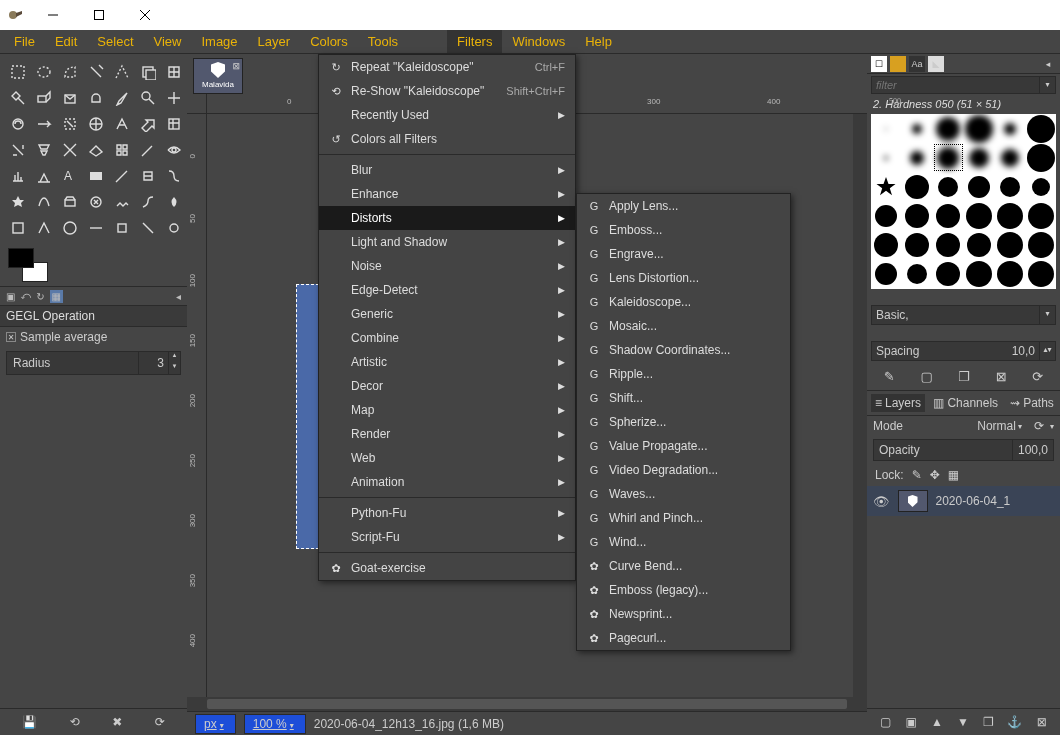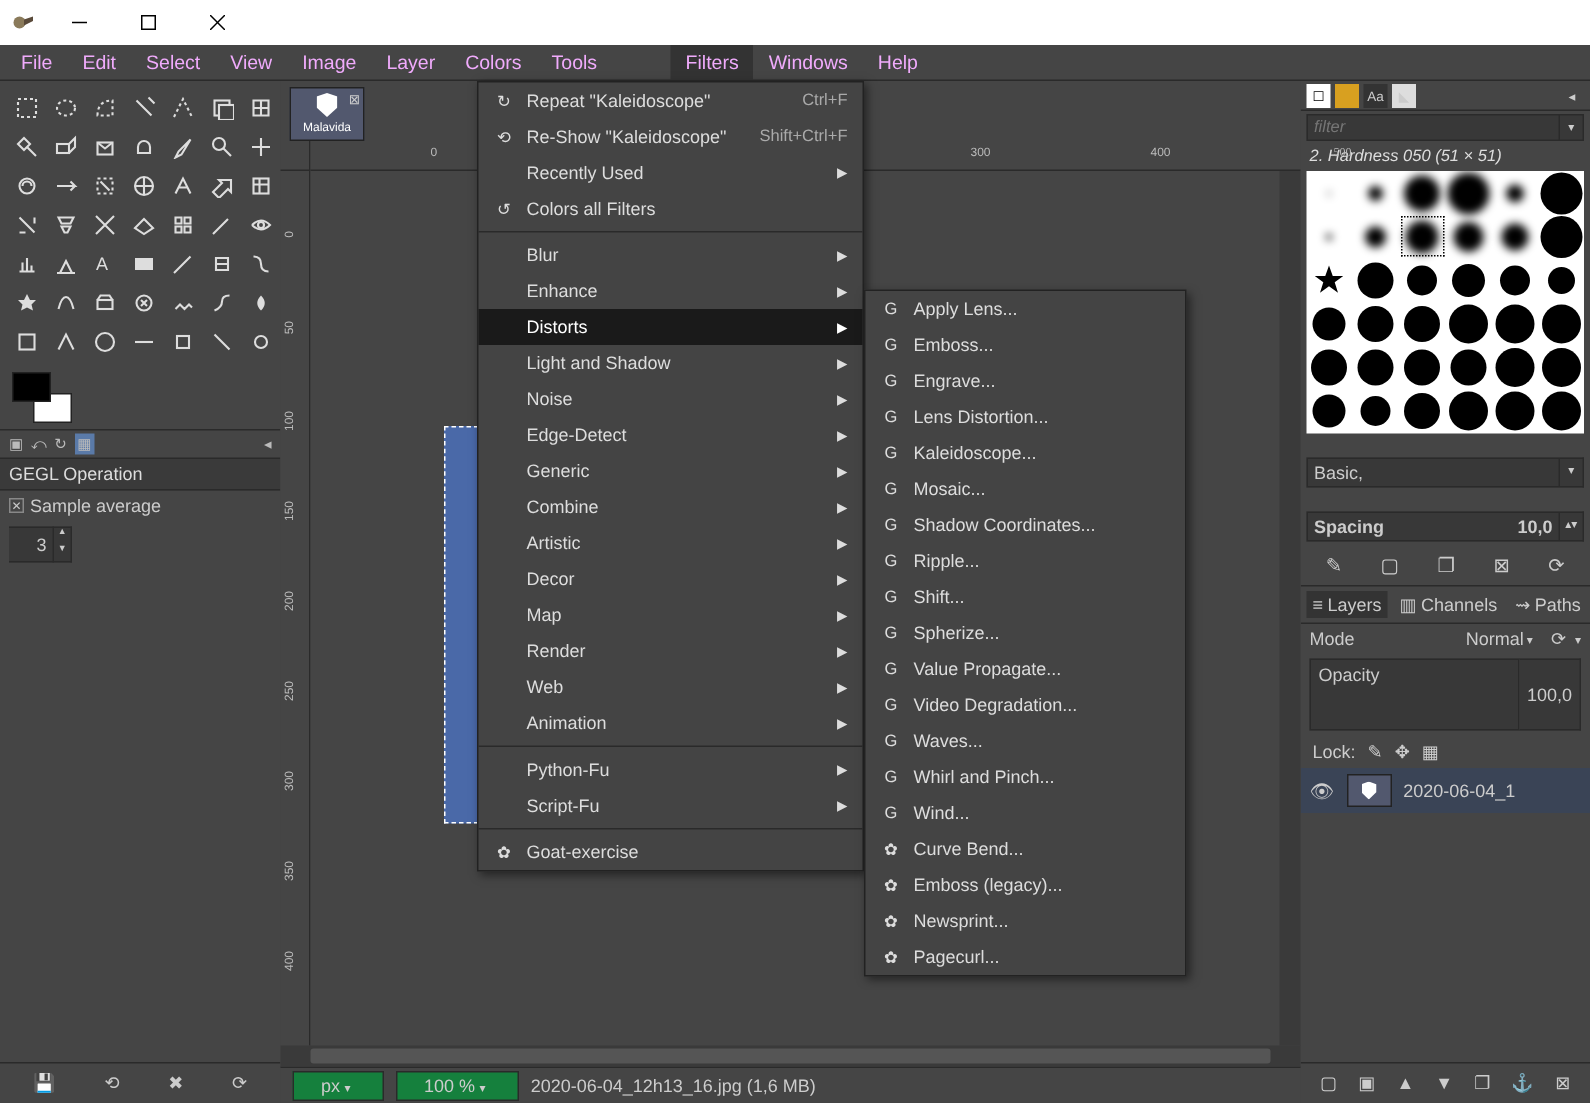--- a/index.html
+++ b/index.html
@@ -3,21 +3,21 @@
 <meta charset="utf-8">
 <style>
 * { margin:0; padding:0; box-sizing:border-box; font-family:"Segoe UI",Tahoma,sans-serif; font-size:12px; user-select:none; }
 body { width:1060px; height:735px; background:#454545; color:#ccc; overflow:hidden; position:relative; }
 .titlebar { height:30px; background:#fff; color:#000; display:flex; align-items:center; padding-left:8px; }
 .titlebar .icon { width:16px; height:16px; margin-right:6px; }
 .titlebar .title { flex:1; font-size:12px; }
 .winbtns { display:flex; height:30px; }
 .winbtn { width:46px; height:30px; display:flex; align-items:center; justify-content:center; color:#000; }
 .menubar { height:24px; background:#454545; display:flex; padding:0 4px; border-bottom:1px solid #2a2a2a; }
-.menubar div { padding:4px 10px; color:#f0abfc; cursor:default; font-size:13px; }
+.menubar div { padding:4px 10px; color:#eab308; cursor:default; font-size:13px; }
 .menubar div.active { background:#333;margin-left:39px; }
 .main { display:flex; height:calc(735px - 30px - 24px); }
 .left { width:187px; background:#454545; display:flex; flex-direction:column; }
 .toolbox { display:grid; grid-template-columns:repeat(7,24px); grid-auto-rows:24px; gap:2px; padding:6px 6px 4px 6px; }
 .tool { background:#454545; display:flex; align-items:center; justify-content:center; color:#ddd; position:relative; }
 .tool svg { width:16px; height:16px; stroke:#ddd; fill:none; stroke-width:1.4; }
 .colorbox { padding:4px 8px; }
 .swatches { width:40px; height:34px; position:relative; }
 .swatch-bg { position:absolute; left:14px; top:14px; width:26px; height:20px; background:#fff; border:1px solid #222; }
 .swatch-fg { position:absolute; left:0; top:0; width:26px; height:20px; background:#000; border:1px solid #222; }
@@ -41,21 +41,21 @@
 .canvas-wrap { flex:1; position:relative; display:flex; }
 .vruler { width:20px; background:#454545; border-right:1px solid #2a2a2a; position:relative; }
 .vruler .lbl { position:absolute; left:1px; font-size:8px; color:#bbb; writing-mode:vertical-rl; transform:rotate(180deg);}
 .hruler-row { height:20px; display:flex; }
 .hruler-row .corner { width:20px; border-right:1px solid #2a2a2a; border-bottom:1px solid #2a2a2a;}
 .hruler { flex:1; background:#454545; border-bottom:1px solid #2a2a2a; position:relative;}
 .hruler .lbl { position:absolute; top:3px; font-size:8px; color:#bbb;}
 .canvas-area { flex:1; background:#454545; position:relative;}
 .selection { position:absolute; left:89px; top:170px; width:28px; height:265px; background:#4a69a8; border:1px dashed #fff; }
 .status { height:24px; display:flex; align-items:center; gap:8px; padding:0 8px; border-top:1px solid #2a2a2a; font-size:12px;}
-.status .unit,.status .zoom { background:#15803d; padding:2px 18px; border:1px solid #2a2a2a;}
+.status .unit,.status .zoom { background:#1d4ed8; padding:2px 8px; border:1px solid #2a2a2a;text-decoration:underline;}
 .status .chev { font-size:8px; padding:0 3px;}
 .right { width:193px; background:#454545; display:flex; flex-direction:column;}
 .r-tabs { height:20px; display:flex; gap:3px; padding:2px 4px; border-bottom:1px solid #2a2a2a;}
 .r-tabs span { width:16px; height:16px; background:#333; display:flex; align-items:center; justify-content:center; font-size:9px;}
 .r-tabs span:first-child { background:#fff; color:#000;}
 .r-tabs span:nth-child(2){ background:#d8a020;}
 .r-filter { display:flex; padding:2px 4px;}
 .r-filter input { flex:1; background:#383838; border:1px solid #2a2a2a; color:#999; padding:2px 4px; font-style:italic; font-size:11px;}
 .r-filter .dd { width:16px; background:#383838; border:1px solid #2a2a2a; border-left:none; text-align:center; font-size:8px; line-height:16px;}
 .brush-label { padding:2px 6px; font-size:11px; font-style:italic; color:#ddd;}
@@ -68,21 +68,21 @@
 .r-row .dd { width:16px; background:#383838; border:1px solid #2a2a2a; border-left:none; text-align:center; font-size:8px; line-height:16px;}
 .r-icons { display:flex; justify-content:space-around; padding:6px 4px; border-bottom:1px solid #2a2a2a;}
 .r-icons span { color:#ccc; font-size:13px;}
 .lcp-tabs { display:flex; padding:3px 4px; gap:4px; border-bottom:1px solid #2a2a2a;}
 .lcp-tabs div { display:flex; gap:3px; align-items:center; padding:2px 4px; font-size:11px;}
 .lcp-tabs div.active { background:#333;}
 .mode { display:flex; padding:3px 6px; align-items:center; gap:6px; font-size:12px;}
 .mode .sel { margin-left:auto; display:flex; align-items:center; gap:2px;}
 .opacity { display:flex; margin:3px 6px; }
 .opacity .lbl { flex:1; background:#383838; padding:3px 5px; border:1px solid #2a2a2a;}
-.opacity .val { background:#383838; padding:16px 5px; border:1px solid #2a2a2a; border-left:none;}
+.opacity .val { background:#383838; padding:3px 5px; border:1px solid #2a2a2a; border-left:none;}
 .lock { display:flex; gap:8px; padding:4px 8px; font-size:11px; align-items:center;}
 .layer-row { display:flex; align-items:center; gap:8px; padding:4px 6px; background:#3a4456;}
 .layer-row .eye { font-size:13px;}
 .layer-row .thumb { width:30px; height:22px; background:#52586e; border:1px solid #222; display:flex; align-items:center; justify-content:center;}
 .layer-row .thumb .sh { width:10px; height:12px; background:#fff; clip-path:polygon(50% 0,100% 15%,100% 60%,50% 100%,0 60%,0 15%);}
 .layer-row .name { font-size:12px;}
 .right-footer { margin-top:auto; display:flex; justify-content:space-around; padding:6px; border-top:1px solid #2a2a2a;}
 
 .menu { position:absolute; background:#444; border:1px solid #222; box-shadow:2px 2px 6px rgba(0,0,0,.5); z-index:50; }
 .menu .item { display:flex; align-items:center; padding:5px 10px 5px 8px; color:#ddd; font-size:13px; white-space:nowrap; min-width:240px;}
@@ -413,20 +413,21 @@
       <span>↻</span>
       <span style="background:#5a7aa8;padding:1px 2px;">▦</span>
       <span style="margin-left:auto">◂</span>
     </div>
     <div class="opt-title">GEGL Operation</div>
     <div class="opt-row">
       <span class="x">✕</span>
       <span>Sample average</span>
     </div>
     <div class="opt-field">
+      <div class="lbl">Radius</div>
       <div class="val">3</div>
       <div class="spin">
           <div>▲</div>
           <div>▼</div>
         </div>
     </div>
     <div class="left-footer">
       <span>💾</span>
       <span>⟲</span>
       <span>✖</span>
@@ -603,21 +604,21 @@
         </div>
         <div>
           <div class="bcircle" style="width:26px;height:26px;filter:blur(0.5px);"></div>
         </div>
       </div>
     <div class="r-row">
       <div class="fill">Basic,</div>
       <div class="dd">▾</div>
     </div>
     <div class="r-row">
-      <div class="fill" style="display:flex;font-weight:bold;">
+      <div class="fill" style="display:flex;">
           <span>Spacing</span>
           <span style="margin-left:auto">10,0</span>
         </div>
       <div class="dd">▴▾</div>
     </div>
     <div class="r-icons">
       <span>✎</span>
       <span>▢</span>
       <span>❐</span>
       <span>⊠</span>

